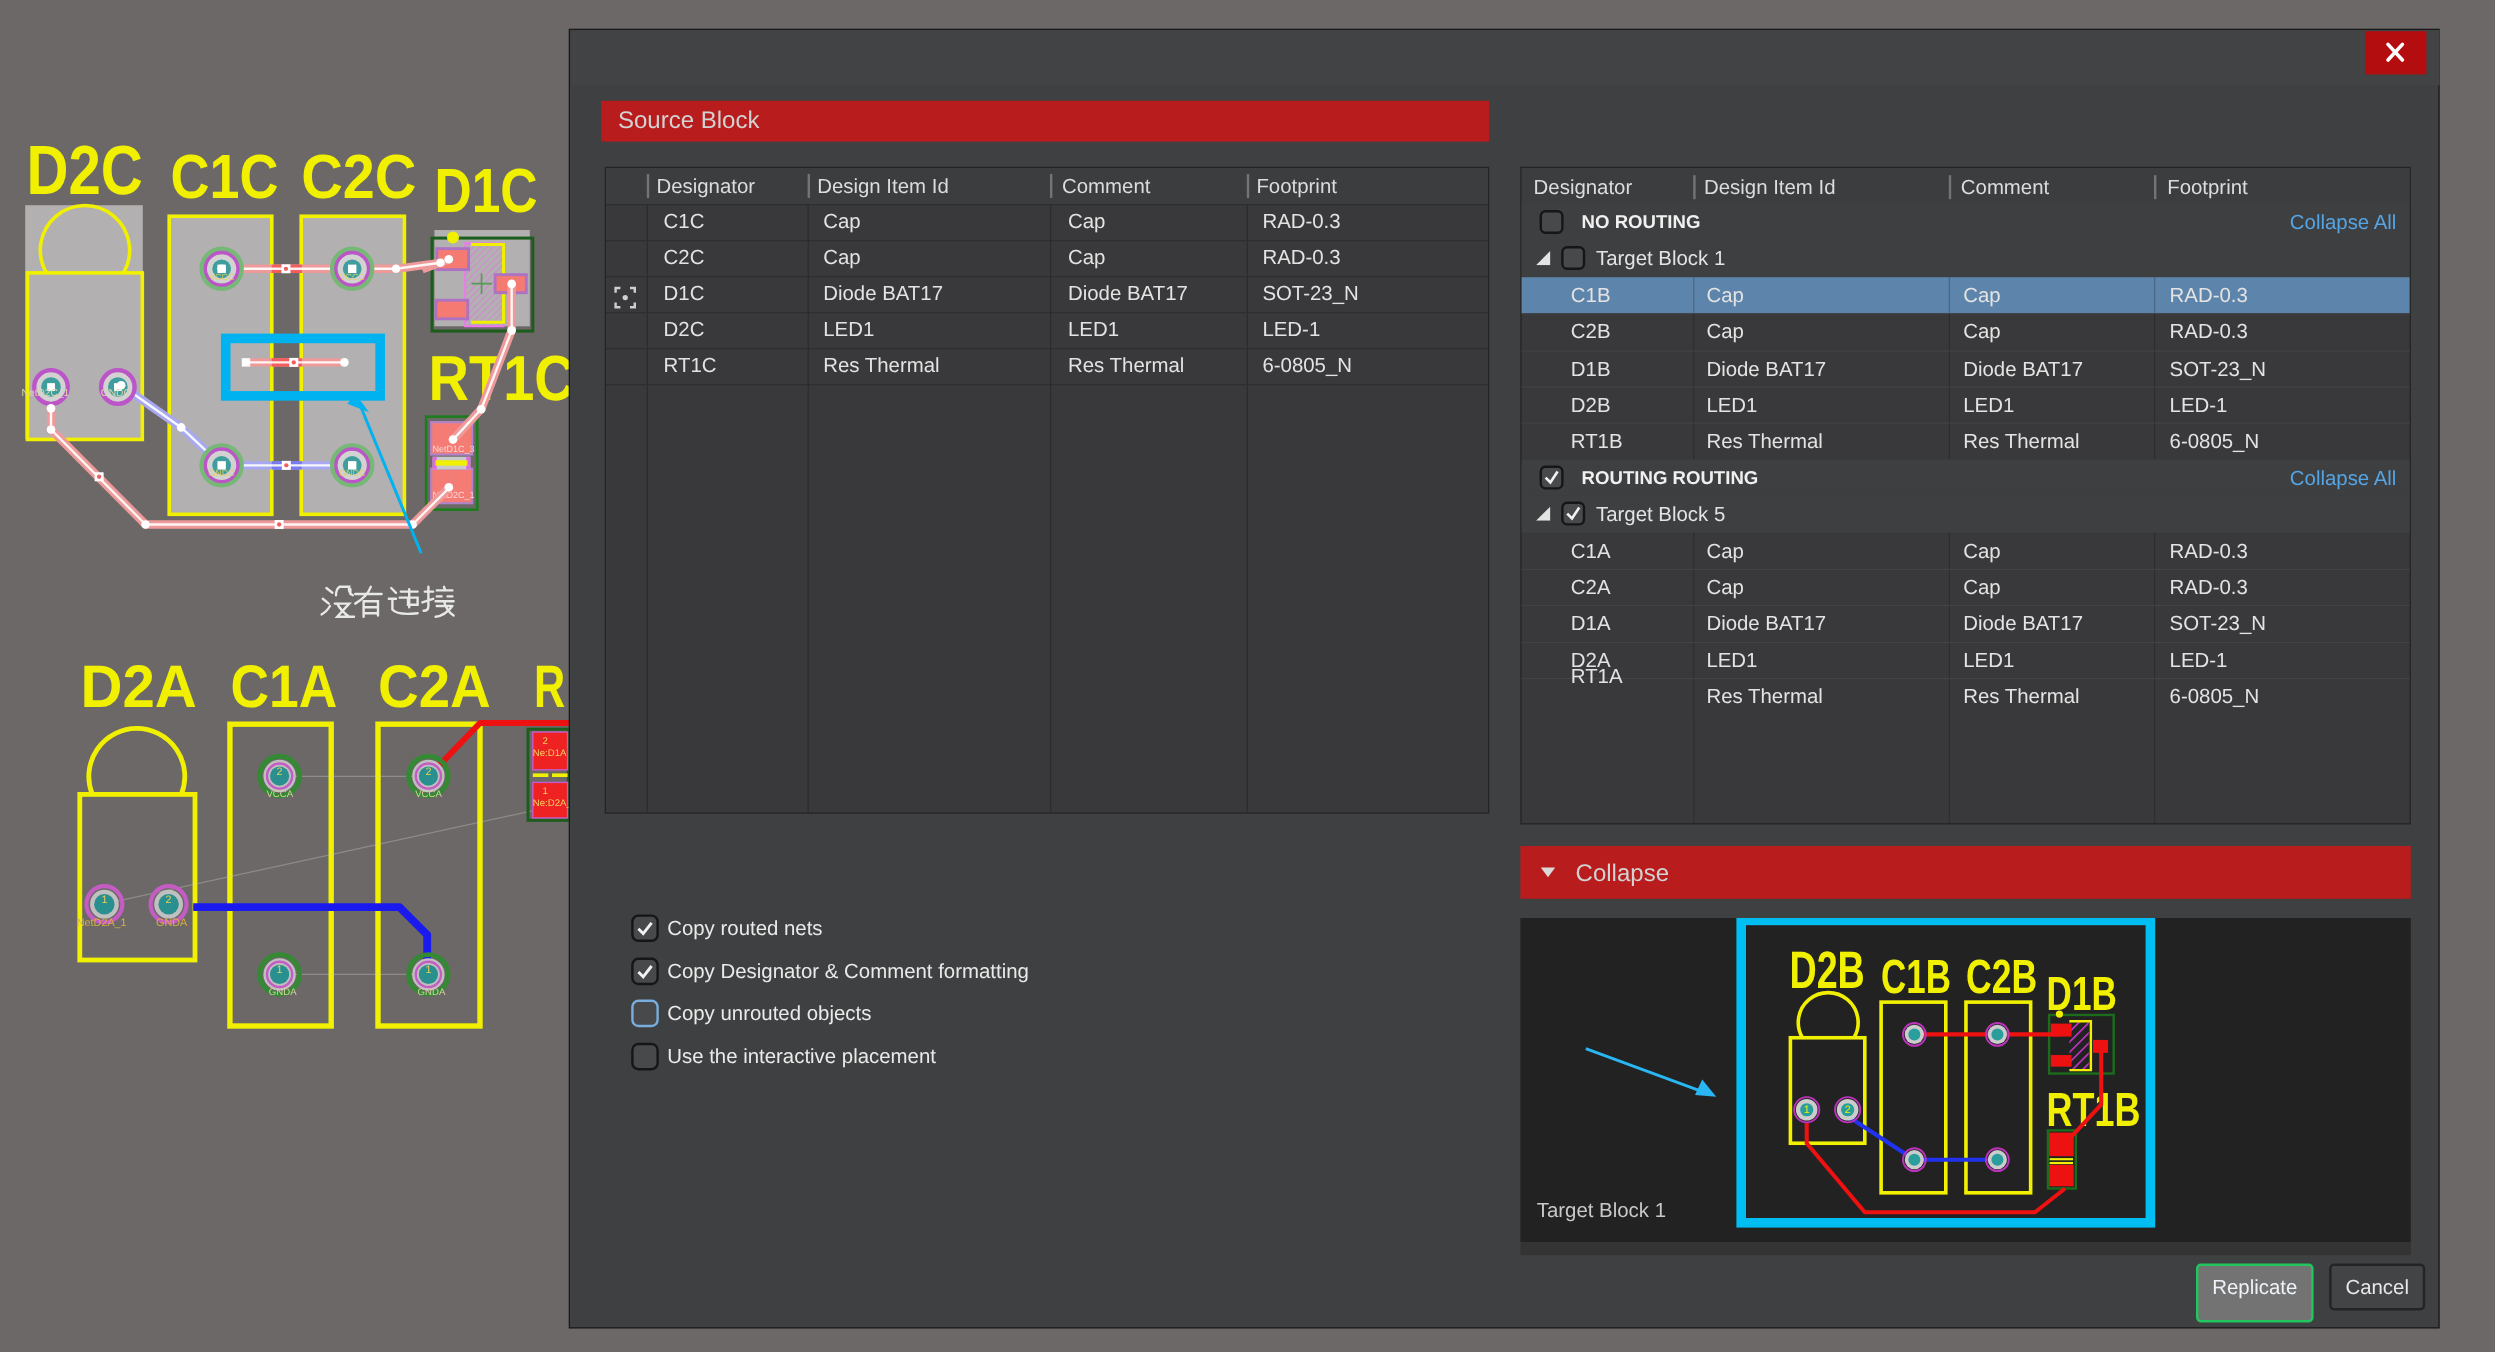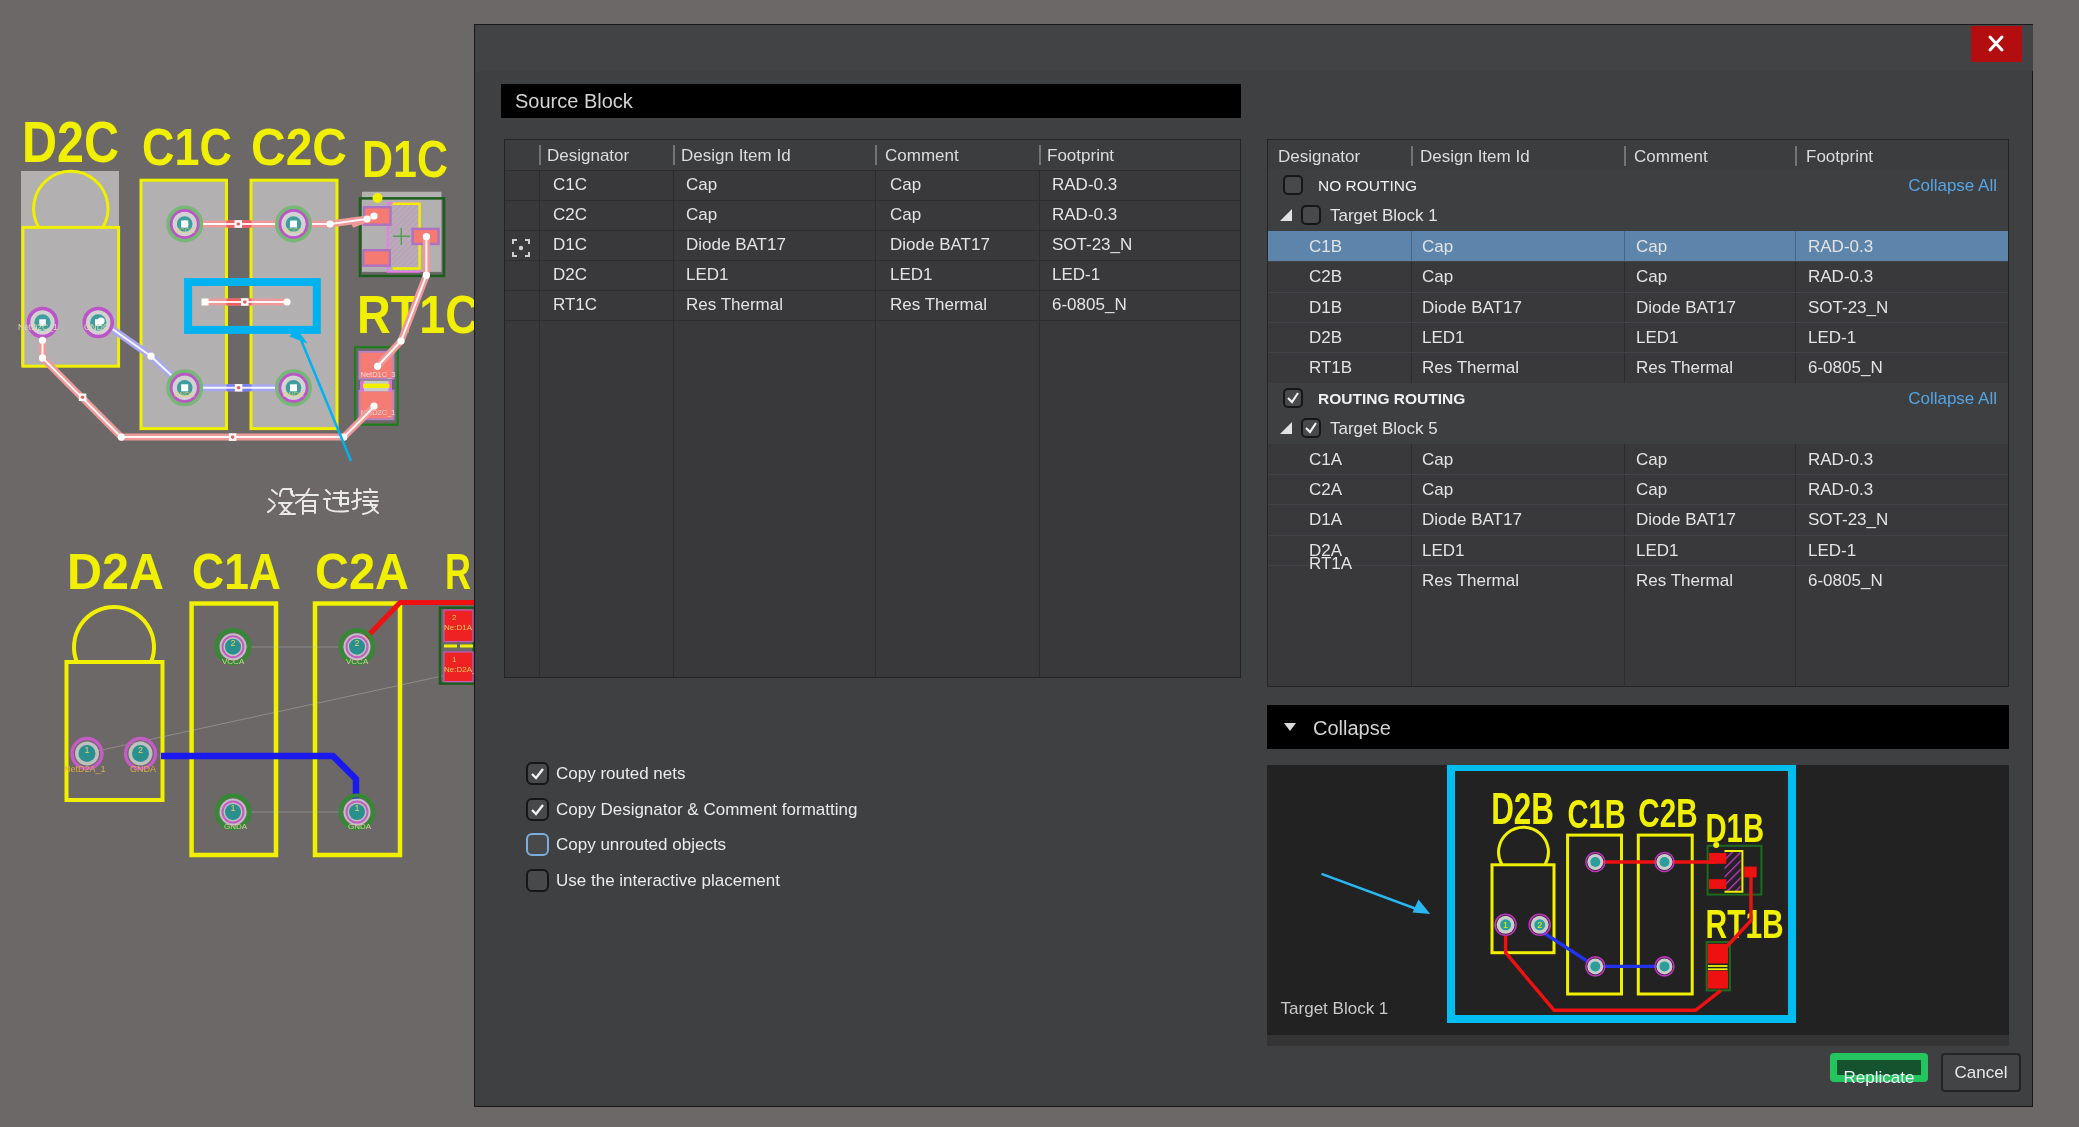--- a/index.html
+++ b/index.html
@@ -1,18 +1,18 @@
 <!DOCTYPE html>
 <html><head><meta charset="utf-8"><style>
 html,body{margin:0;padding:0;width:2079px;height:1127px;overflow:hidden;background:#6b6867;
 font-family:"Liberation Sans",sans-serif;}
 .abs{position:absolute;}
 #dlg{position:absolute;left:474px;top:24px;width:1559px;height:1083px;background:#3f4041;
 border:1px solid #191919;box-sizing:border-box;}
-.bar{position:absolute;background:#000000;color:#d2d2d2;font-size:20px;}
+.bar{position:absolute;background:#b91c1c;color:#d2d2d2;font-size:20px;}
 .bar span{position:absolute;left:14px;top:50%;transform:translateY(-50%);}
 .tbl{position:absolute;background:#39393b;border:1px solid #242425;box-sizing:border-box;}
 .hcell{position:absolute;color:#dcdcdc;font-size:17px;}
 .cell{position:absolute;color:#e3e3e3;font-size:17px;white-space:nowrap;}
 .grow{position:absolute;left:0;right:0;background:#3e3f41;}
 .vline{position:absolute;width:1px;background:#2c2c2e;}
 .hsep{position:absolute;left:0;right:0;height:1px;background:#424346;}
 .cb{position:absolute;width:20px;height:20px;background:#48494b;border:2px solid #161617;
 border-radius:5px;box-sizing:border-box;}
 .cbL{width:23px;height:23px;border-radius:6px;}
@@ -294,21 +294,21 @@
 <div class="vline" style="left:527px;top:455.6px;height:90.4px;background:#2e2e30"></div>
 <div class="hsep" style="top:121.2px"></div>
 <div class="hsep" style="top:151.6px"></div>
 <div class="hsep" style="top:182.0px"></div>
 <div class="hsep" style="top:212.4px"></div>
 <div class="hsep" style="top:334.0px"></div>
 <div class="hsep" style="top:364.4px"></div>
 <div class="hsep" style="top:394.8px"></div>
 <div class="hsep" style="top:425.2px"></div>
 <div class="cb" style="left:15px;top:35.0px"></div>
-<div class="cell" style="left:50px;top:37.0px;font-weight:normal;font-size:15.5px;color:#f0f0f0">NO ROUTING</div>
+<div class="cell" style="left:50px;top:37.0px;font-weight:bold;font-size:15.5px;color:#f0f0f0">NO ROUTING</div>
 <div class="link" style="right:11px;top:36.0px">Collapse All</div>
 <svg class="abs" style="left:12px;top:69.4px" width="12" height="12">
         <polygon points="0,12 12,12 12,0" fill="#e3e3e3"></polygon>
       </svg>
 <div class="cb" style="left:33px;top:65.4px"></div>
 <div class="cell" style="left:62px;top:66.4px">Target Block 1</div>
 <div class="cell" style="left:41px;top:96.8px">C1B</div>
 <div class="cell" style="left:154px;top:96.8px">Cap</div>
 <div class="cell" style="left:368px;top:96.8px">Cap</div>
 <div class="cell" style="left:540px;top:96.8px">RAD-0.3</div>
@@ -411,14 +411,14 @@
         <text x="238.6" y="162.8" font-size="9" fill="#f0f000" text-anchor="middle">1</text>
         <circle cx="272.7" cy="159.8" r="10.5" fill="none" stroke="#bb33bb" stroke-width="1.6"></circle>
         <circle cx="272.7" cy="159.8" r="9" fill="#cccccc"></circle>
         <circle cx="272.7" cy="159.8" r="5.5" fill="#2a9d9d"></circle>
         <text x="272.7" y="162.8" font-size="9" fill="#f0f000" text-anchor="middle">2</text>
         <line x1="54.5" y1="108.8" x2="155" y2="146" stroke="#29b6f2" stroke-width="2.4"></line>
         <polygon points="163.2,149 145.5,147.5 151.5,134.5" fill="#29b6f2"></polygon>
         <text x="13.6" y="249" font-size="17" fill="#c9c9c9">Target Block 1</text>
       </svg></div>
 <div class="abs" style="left:792px;top:1010px;width:742px;height:11px;background:#343435"></div>
-<div class="btn" style="left:1355px;top:1028px;width:98px;height:29px;background:#14532d;border:7px solid #22c55e;color:#eef3f9;line-height:35px">Replicate</div>
+<div class="btn" style="left:1355px;top:1028px;width:98px;height:49px;background:#737373;border:2px solid #22c55e;color:#eef3f9;line-height:35px">Replicate</div>
 <div class="btn" style="left:1466px;top:1028px;width:80px;height:39px;background:#434446;border:2px solid #242425;color:#e8e8e8;line-height:35px">Cancel</div>
 </div>
 </body></html>

